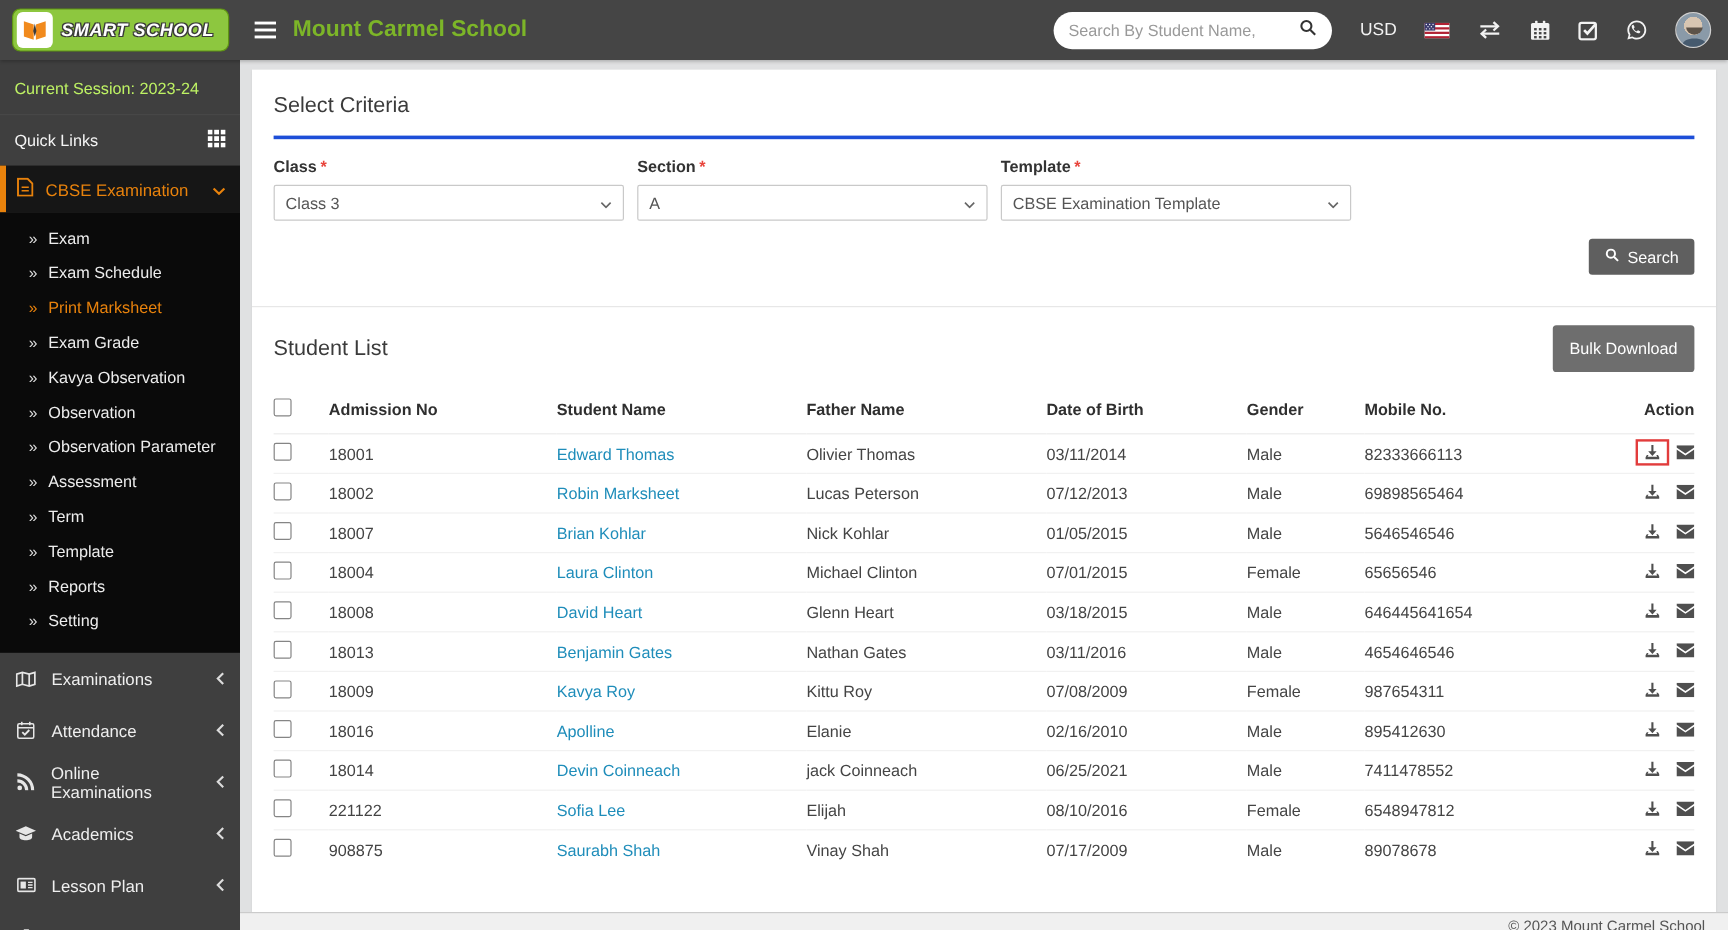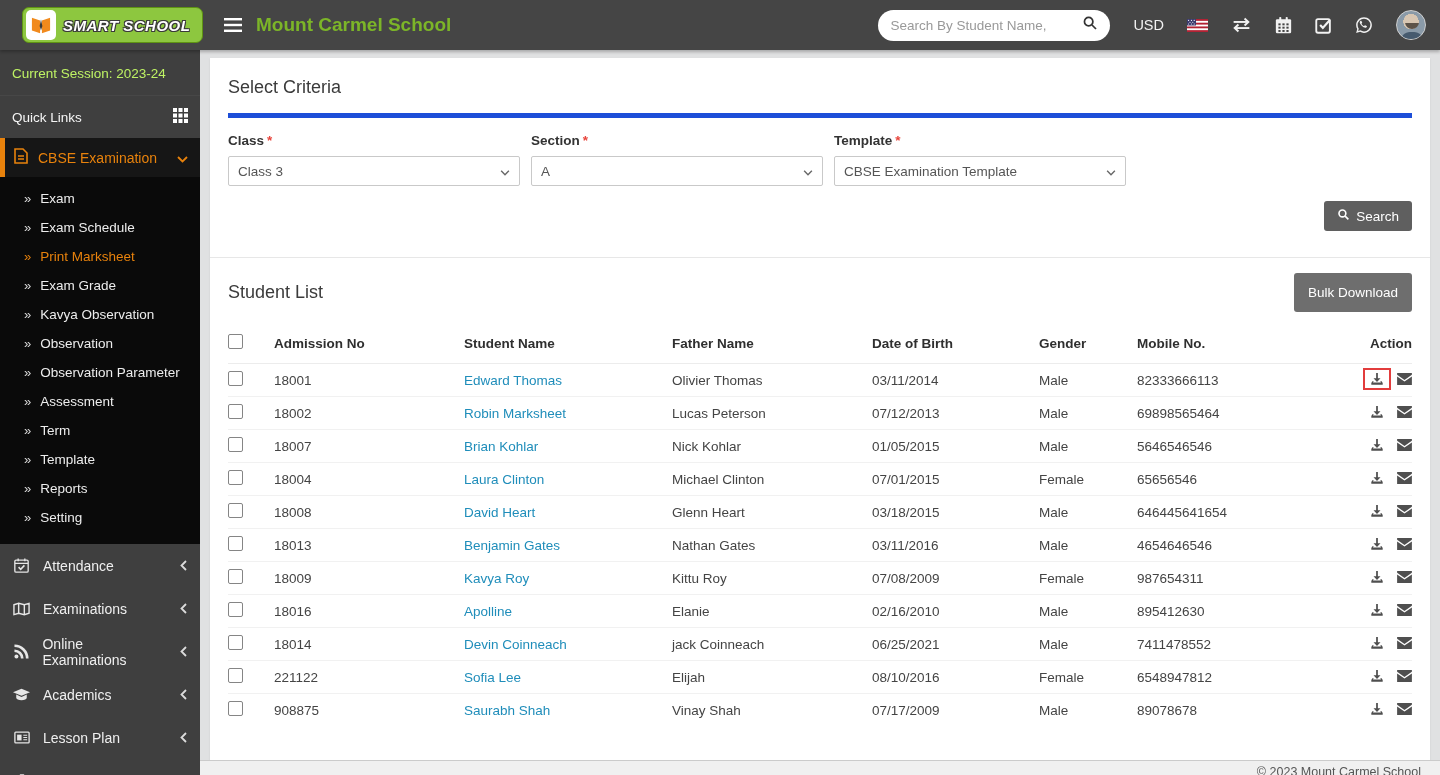--- a/index.html
+++ b/index.html
@@ -1,20 +1,20 @@
 <!DOCTYPE html>
 <html><head>
 <meta charset="utf-8">
 <style>
   * { margin:0; padding:0; box-sizing:border-box; }
   html,body { width:1440px; height:775px; overflow:hidden; font-family:"Liberation Sans", sans-serif; background:#e0e1e2; }
 
   
   .header { height:50px; background:#454545; display:flex; align-items:center; position:relative; z-index:5; box-shadow:0 2px 3px rgba(0,0,0,.25); }
-  .logo-area { width:200px; height:50px; display:flex; align-items:center; padding-left:10px; flex:0 0 auto;margin-left:12px; }
+  .logo-area { width:200px; height:50px; display:flex; align-items:center; padding-left:10px; flex:0 0 auto; }
   .logo-pill { background:#8dc73f; border:1px solid #5f9413; border-radius:7px; height:36px; display:flex; align-items:center; padding:3px 12px 3px 3px; gap:7px; }
   .logo-book { width:30px; height:30px; background:#fff; border-radius:5px; display:flex; align-items:center; justify-content:center; }
   .logo-text { color:#fff; font-weight:bold; font-style:italic; font-size:15px; letter-spacing:.5px; white-space:nowrap;
                text-shadow:-1px -1px 0 #3a3a3a, 1px -1px 0 #3a3a3a, -1px 1px 0 #3a3a3a, 1px 1px 0 #3a3a3a; }
   .hamburger { color:#fff; margin:0 14px 0 12px; cursor:pointer; display:flex; }
   .school-title { color:#7cb528; font-size:19px; font-weight:bold; white-space:nowrap; }
   .header-right { margin-left:auto; display:flex; align-items:center; gap:23px; padding-right:14px; }
   .search-pill { background:#fff; border-radius:16px; height:31px; width:232px; display:flex; align-items:center; padding:0 12px; }
   .search-pill input { border:none; outline:none; flex:1; font-size:13.5px; color:#444; font-family:inherit; background:transparent; }
   .search-pill input::placeholder { color:#999; }
@@ -37,21 +37,21 @@
   .submenu li.active, .submenu li.active .angles { color:#e8820c; }
   .side-menu { }
   .side-item { display:flex; align-items:center; gap:13px; color:#efefef; font-size:14px; padding:0 13px; height:43px; cursor:pointer; }
   .side-item .icn { color:#e6e6e6; width:17px; display:flex; justify-content:center; }
   .side-item .chev { margin-left:auto; color:#dcdcdc; }
 
   
   .main { margin-left:200px; height:725px; position:relative; background:#e0e1e2; }
   .card { background:#fff; margin:8px 10px 0; padding:0 18px 42px; box-shadow:0 1px 2px rgba(0,0,0,.08); }
   .card h2 { font-size:18px; font-weight:normal; color:#3b3b3b; }
-  .sec1-title { padding:19px 0 15px; border-bottom:5px solid #1d4ed8; }
+  .sec1-title { padding:19px 0 15px; border-bottom:3px solid #1d4ed8; }
   .form-row { display:flex; gap:11px; padding-top:15px; }
   .field { width:292px; }
   .field label { font-size:13.5px; font-weight:bold; color:#333; display:block; margin-bottom:8px; }
   .req { color:#e8453c; margin-left:3px; }
   .select { border:1px solid #c9c9c9; border-radius:2px; height:30px; display:flex; align-items:center; padding:0 9px; font-size:13.5px; color:#555; cursor:pointer; background:#fff; }
   .select .chev { margin-left:auto; color:#666; }
   .search-row { display:flex; justify-content:flex-end; padding:15px 0 26px; }
   .btn { background:#5f5f5f; color:#fff; border:none; border-radius:3px; font-size:13.5px; font-family:inherit; padding:7px 13px; cursor:pointer; display:inline-flex; align-items:center; gap:6px; }
   .btn-bulk { background:#6e6e6e; padding:12px 14px; }
   .divider { border-top:1px solid #e7e7e7; margin:0 -18px; }
@@ -271,42 +271,42 @@
       </li>
 
   <li>
         <span class="angles">»</span>
         <span class="lbl">Setting</span>
       </li>
 </ul>
   <nav class="side-menu" id="side-menu">
   <div class="side-item">
     <span class="icn">
+          <svg width="17" height="14" viewBox="0 0 18 14" fill="none" stroke="currentColor" stroke-width="1.5">
+            <path d="M1 2.5 L6 1 L12 2.5 L17 1 V11.5 L12 13 L6 11.5 L1 13 Z"></path>
+            <path d="M6 1 V11.5 M12 2.5 V13"></path>
+          </svg>
+        </span>
+    <span class="lbl">Examinations</span>
+    <span class="chev">
+      <svg width="7" height="11" viewBox="0 0 7 11" fill="none" stroke="currentColor" stroke-width="1.8">
+            <path d="M6 1 L1.5 5.5 L6 10"></path>
+          </svg>
+    </span>
+  </div>
+
+  <div class="side-item">
+    <span class="icn">
           <svg width="15" height="15" viewBox="0 0 18 18" fill="none" stroke="currentColor" stroke-width="1.6">
             <rect x="1" y="2.5" width="16" height="14.5" rx="1.5"></rect>
             <path d="M5 0.5 V4 M13 0.5 V4 M1 6.5 H17"></path>
             <path d="M5.5 11 L8 13.5 L12.5 8.8" stroke-width="1.9"></path>
           </svg>
         </span>
     <span class="lbl">Attendance</span>
-    <span class="chev">
-      <svg width="7" height="11" viewBox="0 0 7 11" fill="none" stroke="currentColor" stroke-width="1.8">
-            <path d="M6 1 L1.5 5.5 L6 10"></path>
-          </svg>
-    </span>
-  </div>
-
-  <div class="side-item">
-    <span class="icn">
-          <svg width="17" height="14" viewBox="0 0 18 14" fill="none" stroke="currentColor" stroke-width="1.5">
-            <path d="M1 2.5 L6 1 L12 2.5 L17 1 V11.5 L12 13 L6 11.5 L1 13 Z"></path>
-            <path d="M6 1 V11.5 M12 2.5 V13"></path>
-          </svg>
-        </span>
-    <span class="lbl">Examinations</span>
     <span class="chev">
       <svg width="7" height="11" viewBox="0 0 7 11" fill="none" stroke="currentColor" stroke-width="1.8">
             <path d="M6 1 L1.5 5.5 L6 10"></path>
           </svg>
     </span>
   </div>
 
   <div class="side-item">
     <span class="icn">
           <svg width="15" height="15" viewBox="0 0 16 16" fill="currentColor">

